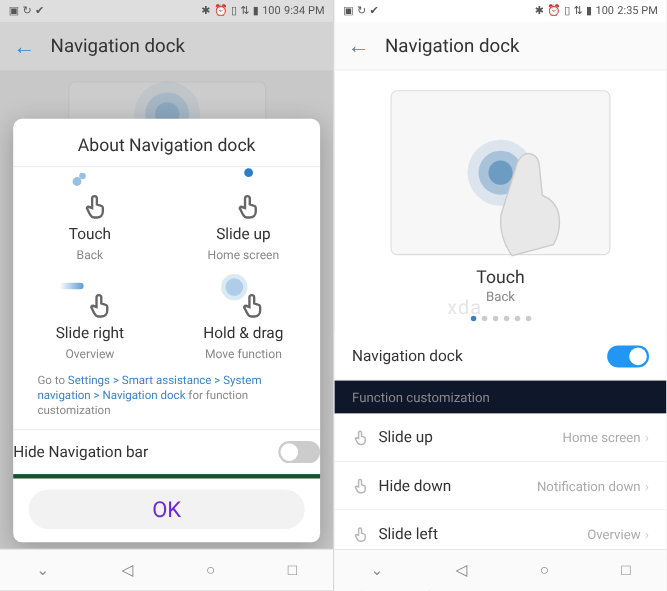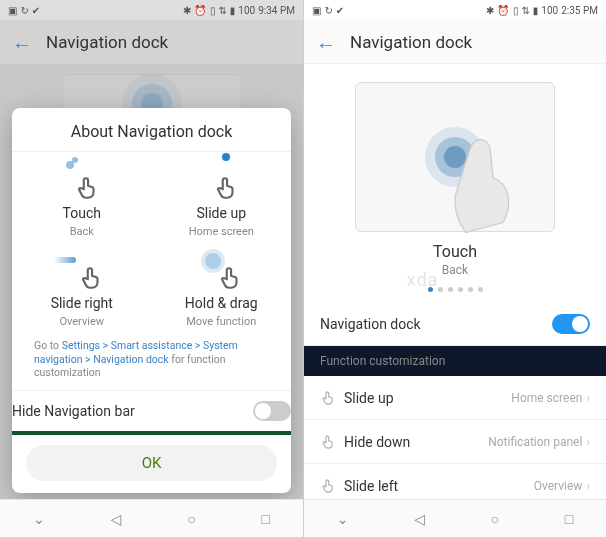--- a/index.html
+++ b/index.html
@@ -43,21 +43,21 @@
 .modal-title { text-align: center; padding: 14px 0 10px; font-size: 16px; color: #333; border-bottom: 1px solid #eee; }
 .grid { display: grid; grid-template-columns: 1fr 1fr; flex: 1; }
 .gcell { display: flex; flex-direction: column; align-items: center; justify-content: center; gap: 4px; position: relative; }
 .gcell .icon-wrap { width: 44px; height: 44px; position: relative; }
 .gcell .t { font-size: 14px; color: #333; }
 .gcell .s { font-size: 11px; color: #888; }
 .hint { padding: 6px 22px 10px; font-size: 10.5px; color: #888; line-height: 1.3; border-bottom: 1px solid #eee; }
 .hint .link { color: #3b82c4; }
 .hide-row { display: flex; align-items: center; justify-content: space-between; padding: 10px 0; border-bottom: 4px solid #14532d; }
 .hide-row .lbl { font-size: 14px; color: #333; }
-.ok-btn { margin: 10px 14px 12px; height: 36px; border-radius: 18px; background: #f2f2f2; display: flex; align-items: center; justify-content: center; font-size: 15px; color: #4d7c0f; }
+.ok-btn { margin: 10px 14px 12px; height: 36px; border-radius: 18px; background: #f2f2f2; display: flex; align-items: center; justify-content: center; font-size: 20px; color: #6d28d9; }
 .hand-icon { width: 26px; height: 26px; }
 .swipe-trail { position: absolute; border-radius: 50%; background: rgba(50,130,200,0.5); }
 .finger-svg { width: 80px; height: 100px; }
 .small-icon { width: 16px; height: 16px; opacity: 0.6; }
 </style>
 </head>
 <body>
 
 <div class="screen screen-left">
   <div class="statusbar">
@@ -227,21 +227,21 @@
       </span>
   </div>
   <div class="row">
     <span class="row-label">
         <svg class="small-icon" viewBox="0 0 24 24">
           <path fill="none" stroke="#888" stroke-width="2" d="M9 10V5a2 2 0 014 0v5l3 1c1 0 2 1 2 2v3c0 3-2 5-5 5h-2c-2 0-3-1-4-3l-2-4c-1-1 0-2 1-2l3 1z"></path>
         </svg>
         <span>Hide down</span>
       </span>
     <span class="row-value">
-        <span>Notification panel</span>
+        <span>Notification down</span>
         <span class="chev">›</span>
       </span>
   </div>
   <div class="row">
     <span class="row-label">
         <svg class="small-icon" viewBox="0 0 24 24">
           <path fill="none" stroke="#888" stroke-width="2" d="M9 10V5a2 2 0 014 0v5l3 1c1 0 2 1 2 2v3c0 3-2 5-5 5h-2c-2 0-3-1-4-3l-2-4c-1-1 0-2 1-2l3 1z"></path>
         </svg>
         <span>Slide left</span>
       </span>

